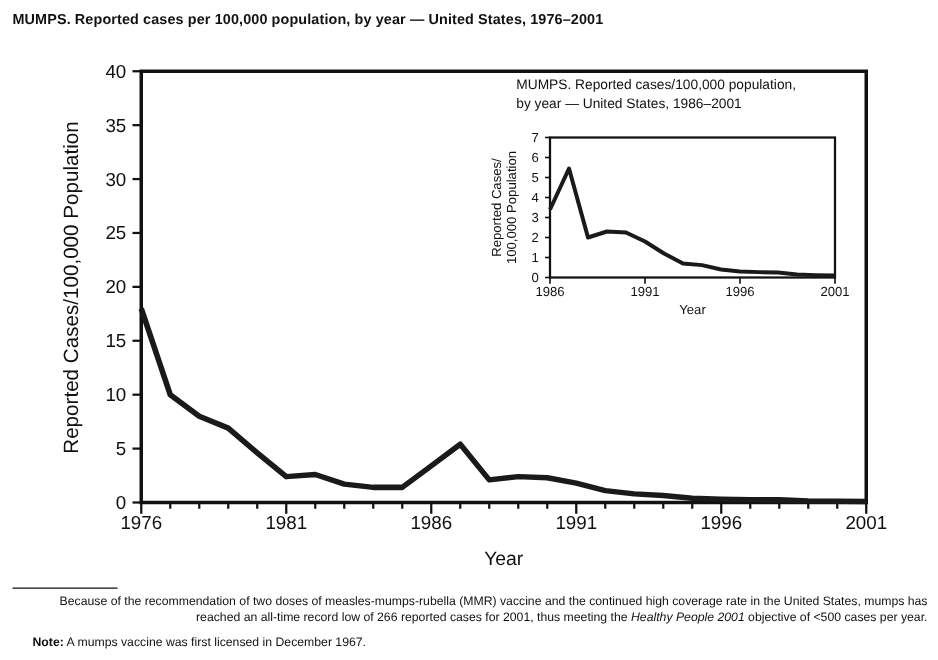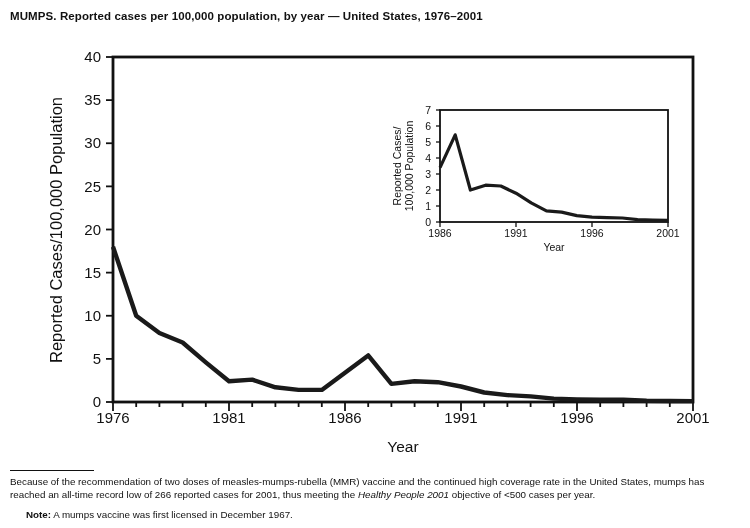--- a/index.html
+++ b/index.html
@@ -18,21 +18,21 @@
   }
   .chart-svg{position:absolute;left:0;top:0;}
   .inset-title{
     position:absolute;left:413px;top:61px;
     font-size:11px;line-height:15px;color:#111111;
   }
   .inset-title span{display:block;}
   .footer{position:absolute;left:10px;top:470px;width:732px;}
   .foot-rule{width:84px;border-top:1.5px solid #111111;margin:0 0 4px 0;}
   .foot-text{
-    margin:0;font-size:9.8px;line-height:13px;color:#111111;
+    margin:0;font-size:9.8px;line-height:13px;color:#111111;text-align:right;
   }
   .note-text{
     margin:8px 0 0 16px;font-size:9.8px;line-height:12px;color:#111111;
   }
   svg text{fill:#111111;font-family:"Liberation Sans", sans-serif;}
 </style>
 </head>
 <body>
 
 <div class="page">
@@ -118,20 +118,24 @@
       <line x1="592" y1="222" x2="592" y2="227" stroke="#111111" stroke-width="1.3"></line>
       <text x="592" y="237" text-anchor="middle" font-size="10.5">1996</text>
       <line x1="668" y1="222" x2="668" y2="227" stroke="#111111" stroke-width="1.3"></line>
       <text x="668" y="237" text-anchor="middle" font-size="10.5">2001</text>
       <polyline points="440.0,167.6 455.2,134.8 470.4,190.0 485.6,185.2 500.8,186.0 516.0,193.2 531.2,202.8 546.4,210.8 561.6,212.1 576.8,215.6 592.0,217.2 607.2,217.7 622.4,218.0 637.6,219.6 652.8,220.1 668.0,220.4" fill="none" stroke="#1a1a1a" stroke-width="3.2" stroke-linejoin="round" stroke-linecap="butt"></polyline>
       <text x="554" y="251" text-anchor="middle" font-size="10.5">Year</text>
       <text x="401" y="166" text-anchor="middle" font-size="10.5" transform="rotate(-90 401 166)">Reported Cases/</text>
       <text x="413" y="166" text-anchor="middle" font-size="10.5" transform="rotate(-90 413 166)">100,000 Population</text>
     </svg>
 
+  <div class="inset-title">
+    <span>MUMPS. Reported cases/100,000 population,</span>
+    <span>by year — United States, 1986–2001</span>
+  </div>
 
   <div class="footer">
     <div class="foot-rule"></div>
     <p class="foot-text"><span>Because of the recommendation of two doses of measles-mumps-rubella (MMR) vaccine and the continued high coverage rate in the United States, mumps has reached an all-time record low of 266 reported cases for 2001, thus meeting the </span><i>Healthy People 2001</i><span> objective of &lt;500 cases per year.</span></p>
     <p class="note-text"><b>Note:</b><span> A mumps vaccine was first licensed in December 1967.</span></p>
   </div>
 
 </div>
 
 </body></html>

